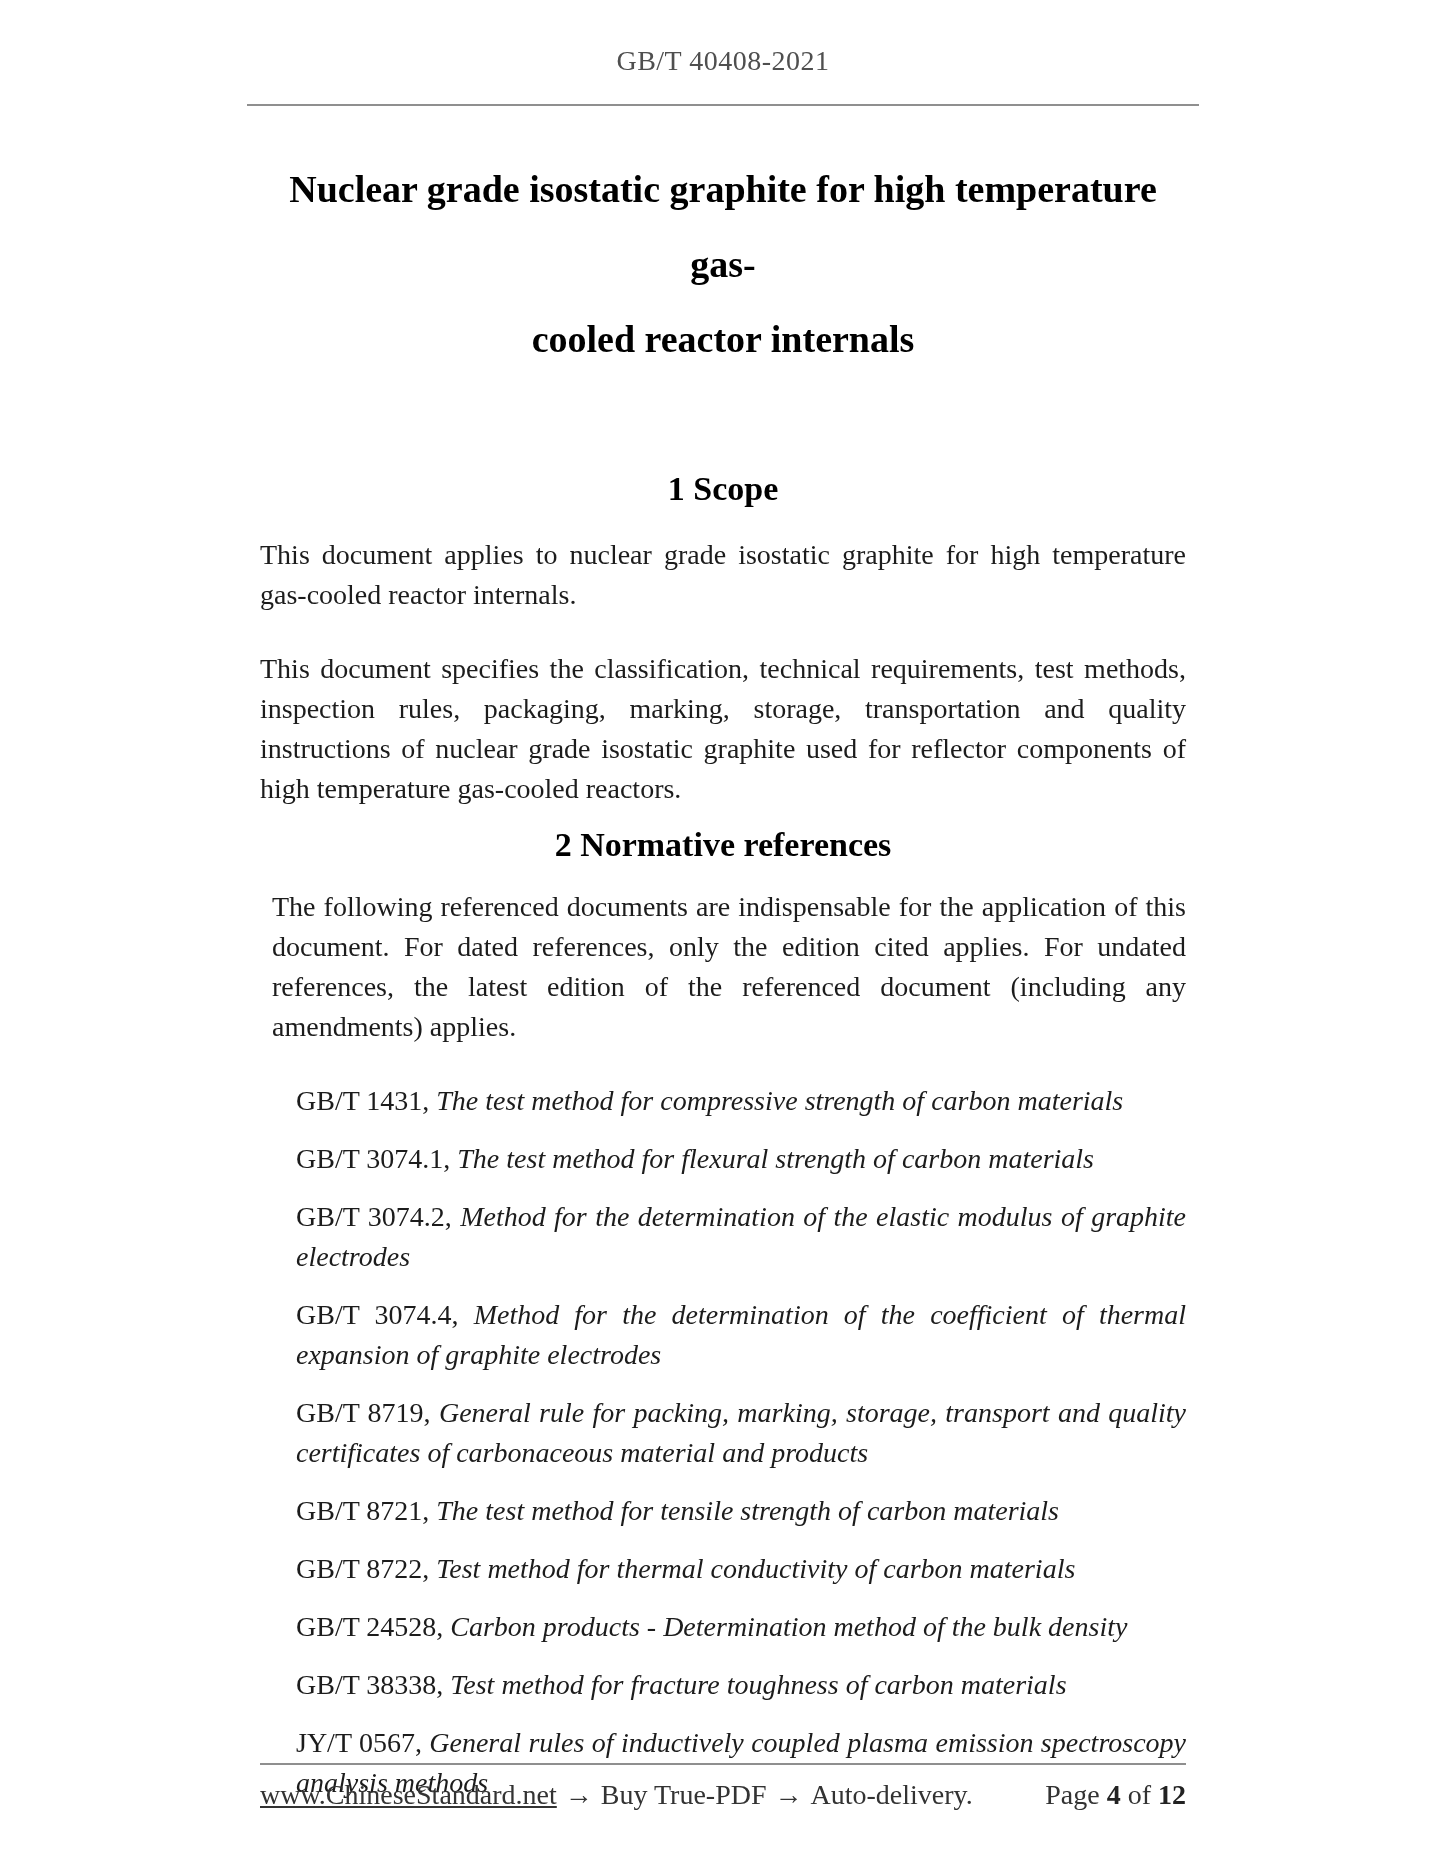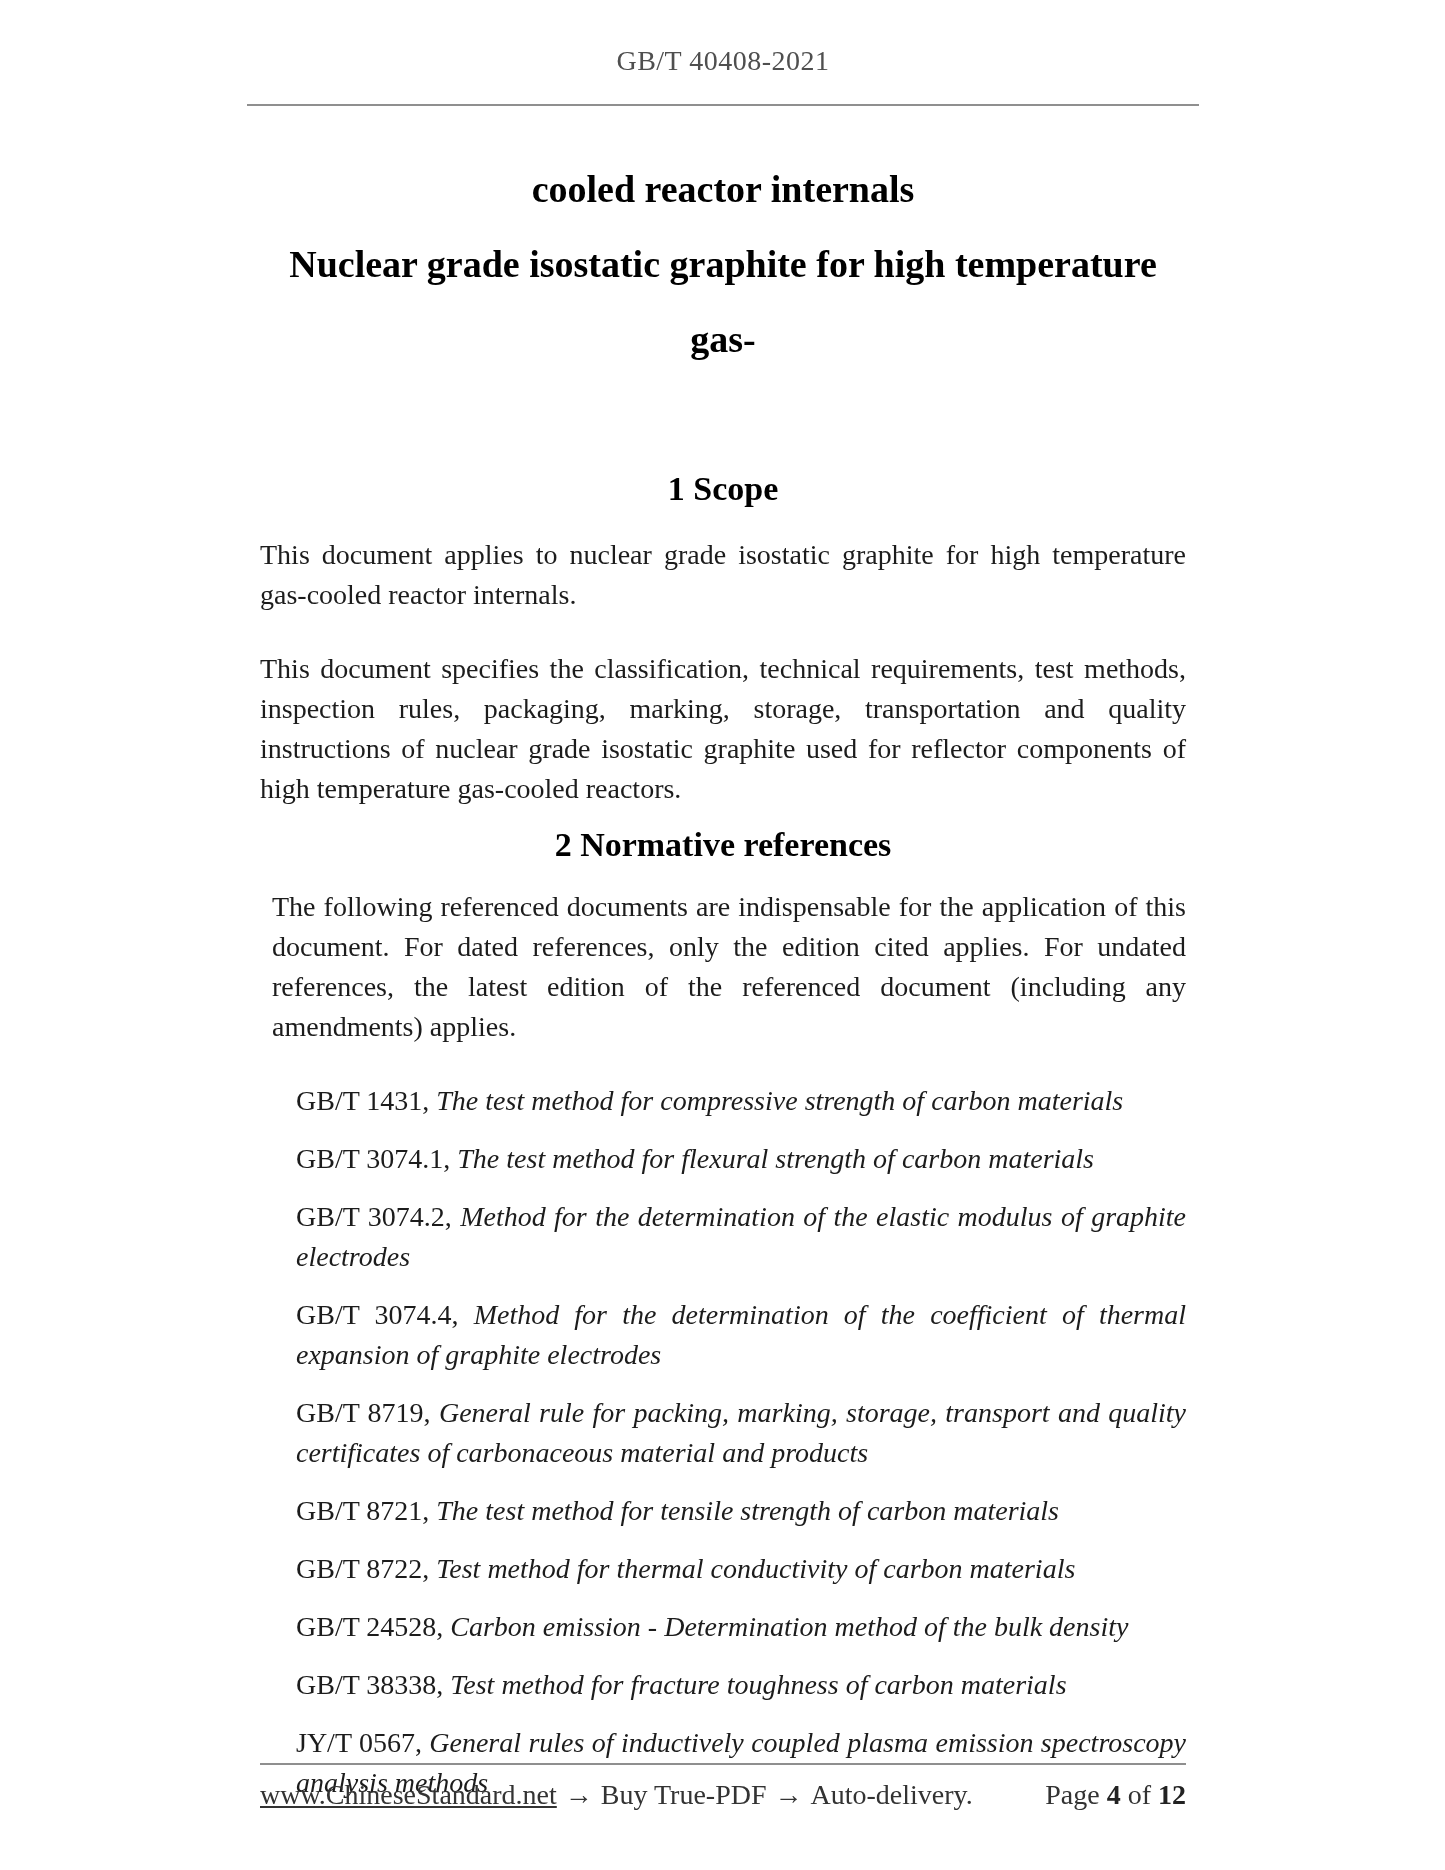--- a/index.html
+++ b/index.html
@@ -106,22 +106,22 @@
 
 <div class="page">
 
   <div class="doc-header">
     <span>GB/T 40408-2021</span>
   </div>
 
   <div class="header-rule"></div>
 
   <div class="doc-title">
+    <div class="title-line">Nuclear grade isostatic graphite for high temperature gas-</div>
     <div class="title-line">cooled reactor internals</div>
-    <div class="title-line">Nuclear grade isostatic graphite for high temperature gas-</div>
   </div>
 
   <h2 class="sec-heading scope">1 Scope</h2>
 
   <p class="body-para p2">This document applies to nuclear grade isostatic graphite for high temperature gas-cooled reactor internals.</p>
 
   <p class="body-para p1">This document specifies the classification, technical requirements, test methods, inspection rules, packaging, marking, storage, transportation and quality instructions of nuclear grade isostatic graphite used for reflector components of high temperature gas-cooled reactors.</p>
 
   <h2 class="sec-heading normative">2 Normative references</h2>
 
@@ -136,21 +136,21 @@
     <p class="ref-item"><span class="ref-code">GB/T 3074.2,</span> <span class="ref-title">Method for the determination of the elastic modulus of graphite electrodes</span></p>
 
     <p class="ref-item"><span class="ref-code">GB/T 3074.4,</span> <span class="ref-title">Method for the determination of the coefficient of thermal expansion of graphite electrodes</span></p>
 
     <p class="ref-item"><span class="ref-code">GB/T 8719,</span> <span class="ref-title">General rule for packing, marking, storage, transport and quality certificates of carbonaceous material and products</span></p>
 
     <p class="ref-item"><span class="ref-code">GB/T 8721,</span> <span class="ref-title">The test method for tensile strength of carbon materials</span></p>
 
     <p class="ref-item"><span class="ref-code">GB/T 8722,</span> <span class="ref-title">Test method for thermal conductivity of carbon materials</span></p>
 
-    <p class="ref-item"><span class="ref-code">GB/T 24528,</span> <span class="ref-title">Carbon emission - Determination method of the bulk density</span></p>
+    <p class="ref-item"><span class="ref-code">GB/T 24528,</span> <span class="ref-title">Carbon products - Determination method of the bulk density</span></p>
 
     <p class="ref-item"><span class="ref-code">GB/T 38338,</span> <span class="ref-title">Test method for fracture toughness of carbon materials</span></p>
 
     <p class="ref-item"><span class="ref-code">JY/T 0567,</span> <span class="ref-title">General rules of inductively coupled plasma emission spectroscopy analysis methods</span></p>
 
   </div>
 
   <div class="doc-footer">
     <div class="footer-left">
       <a class="footer-link">www.ChineseStandard.net</a><span class="arrow">→</span><span>Buy True-PDF</span><span class="arrow">→</span><span>Auto-delivery.</span>

